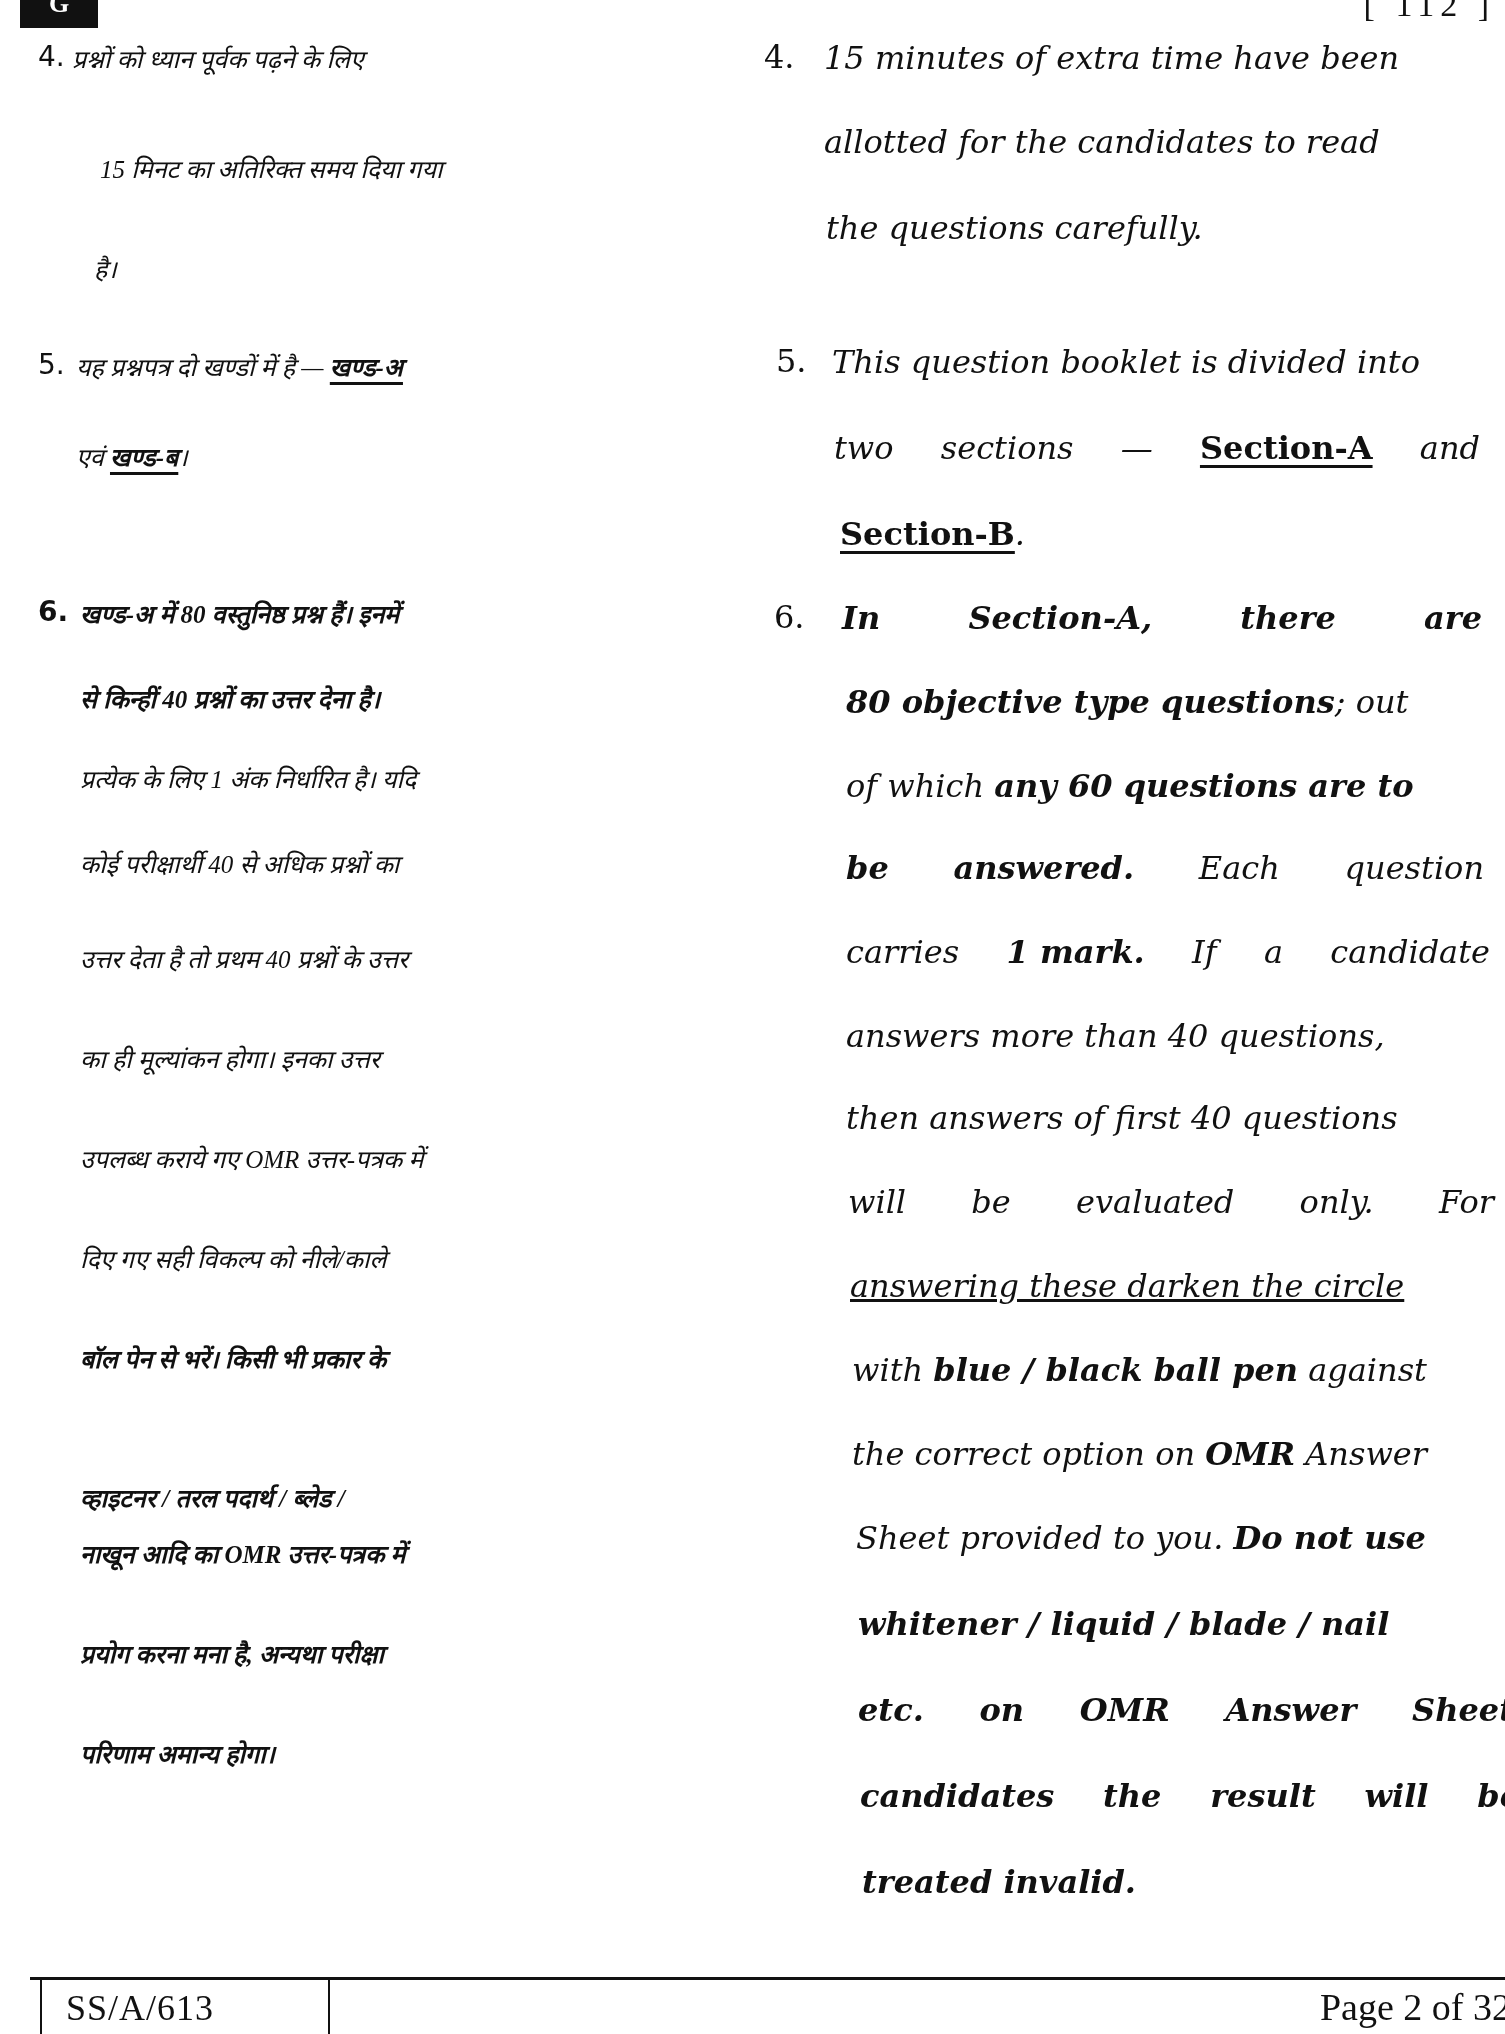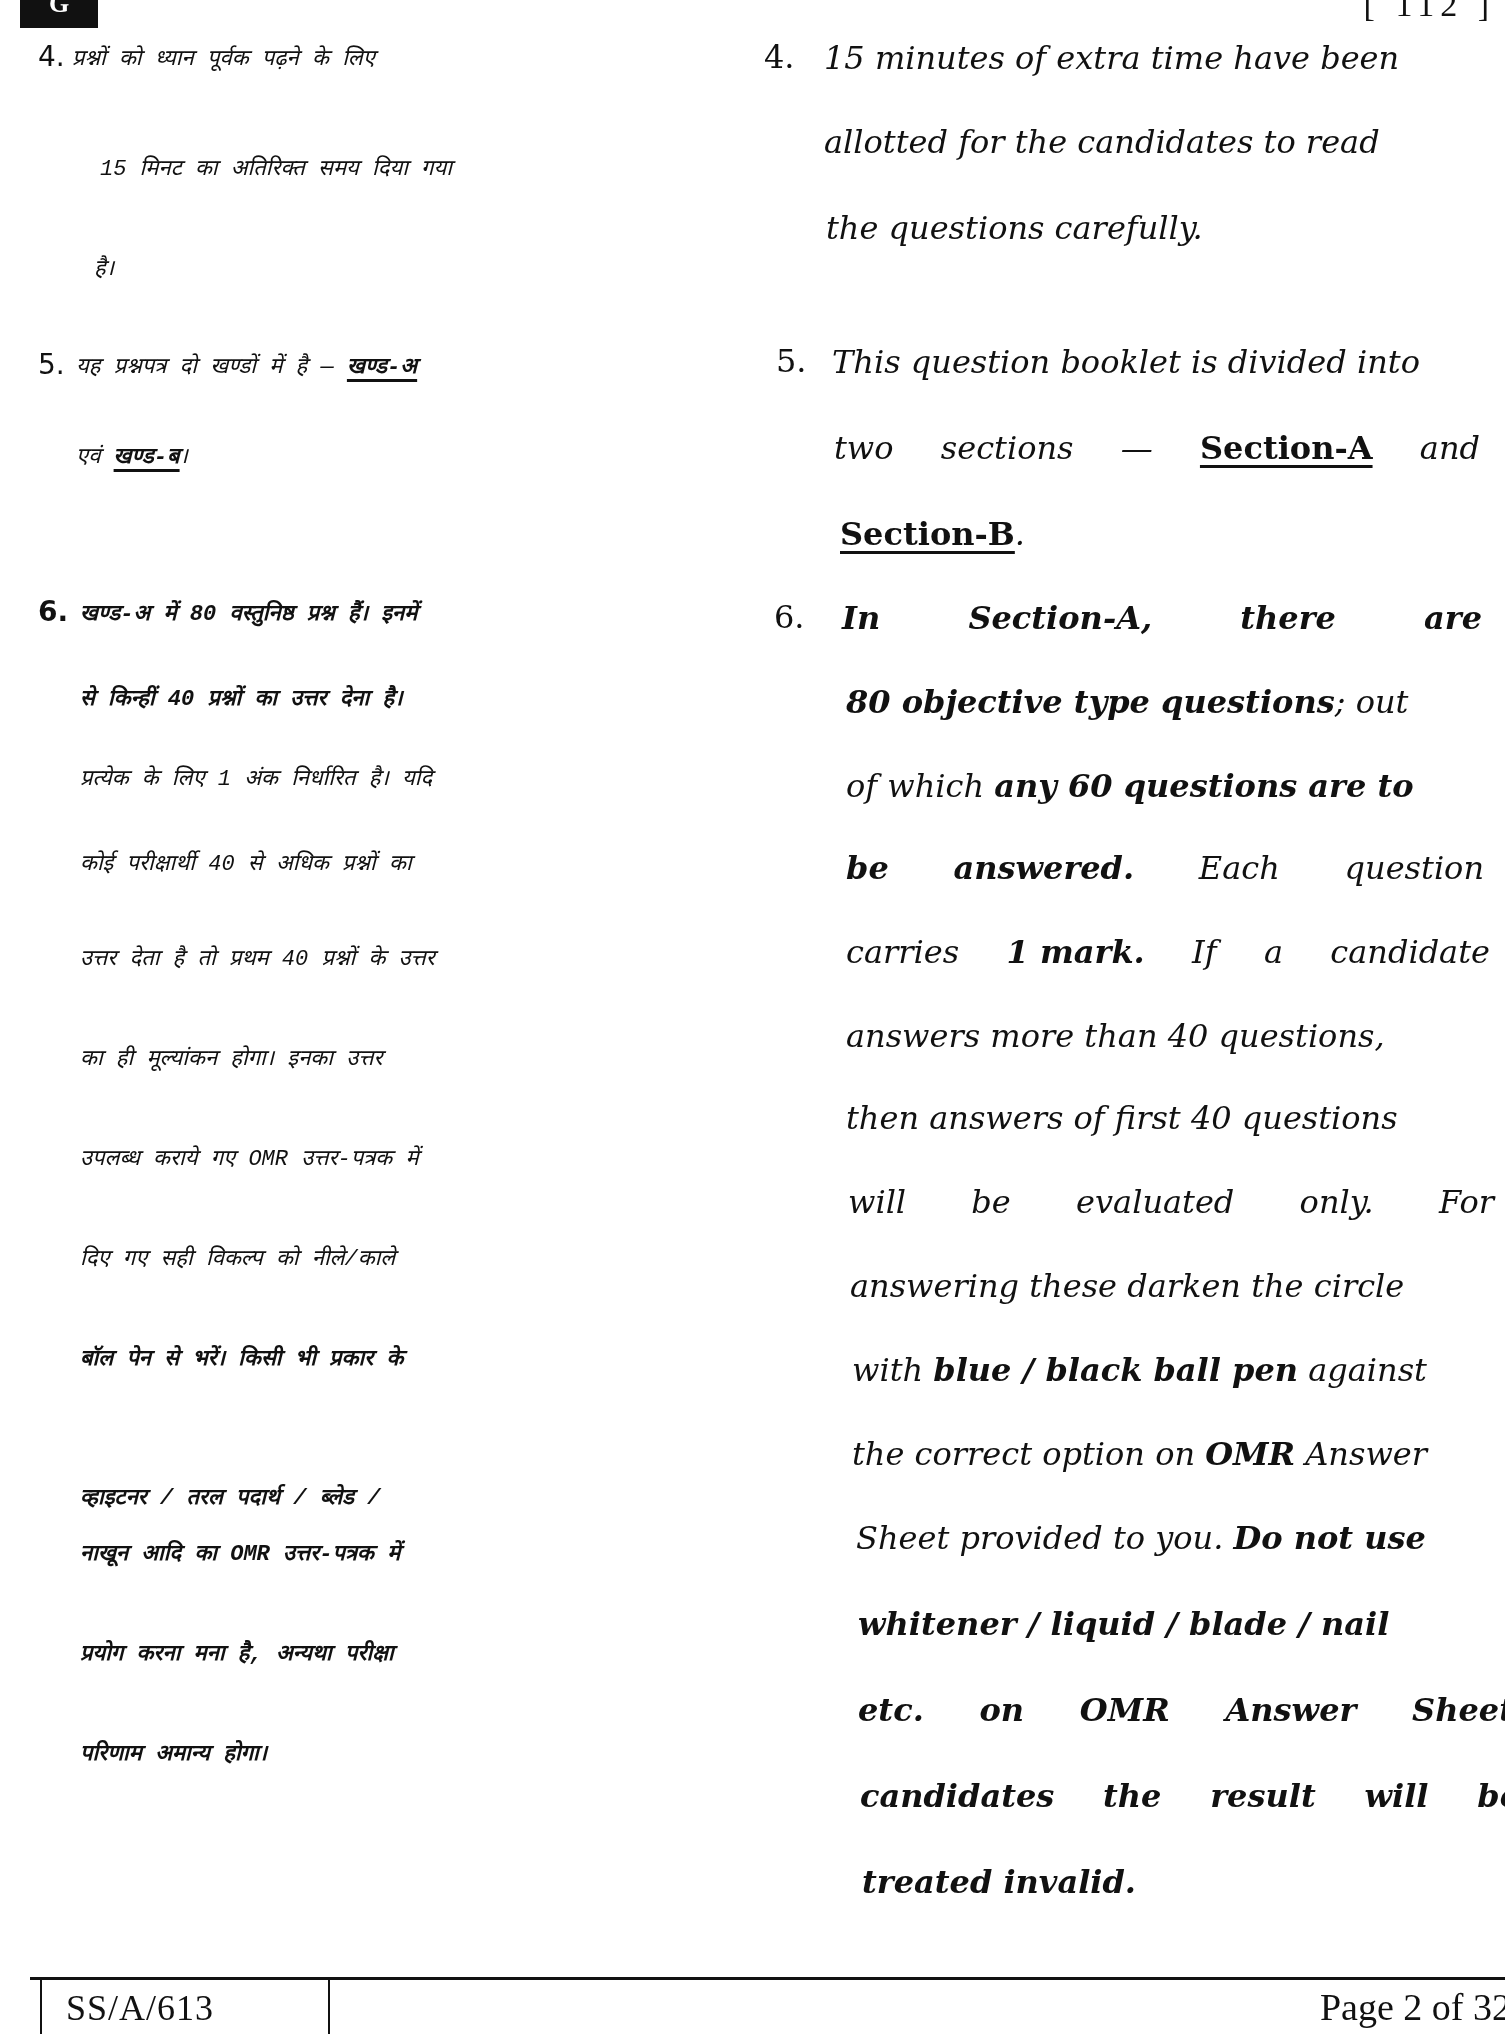--- a/index.html
+++ b/index.html
@@ -22,21 +22,21 @@
   .col-en { left: 760px; width: 745px; }
   .item { position: absolute; }
   .num {
     position: absolute; left: 0; font-size: 30px;
   }
   .hi .num { font-family: "DejaVu Sans", sans-serif; font-size: 28px; }
   .en .num { font-family: "DejaVu Serif", serif; font-size: 32px; }
   .line {
     position: absolute; white-space: nowrap; line-height: 40px;
   }
-  .hi .line { font-family: Liberation Mono, monospace; font-size: 22px; font-style: italic; align-items: flex-end; }
+  .hi .line { font-family: Liberation Serif, serif; font-size: 25px; font-style: italic; align-items: flex-end; }
   .en .line { font-family: "DejaVu Serif", serif; font-size: 32px; font-style: italic; }
   .just { display: flex; justify-content: space-between; }
   .b { font-weight: bold; }
   .u { text-decoration: underline; text-decoration-thickness: 3px; text-underline-offset: 6px; }
   .footer-rule {
     position: absolute; left: 30px; right: 0; top: 1977px; height: 3px; background: #111;
   }
   .footer-box {
     position: absolute; left: 40px; top: 1980px; width: 290px; height: 60px;
     border-left: 2px solid #111; border-right: 2px solid #111;
@@ -148,21 +148,21 @@
     </div>
     <div class="line" style="top:418px;left:86px;">answers more than 40 questions,</div>
     <div class="line" style="top:500px;left:86px;">then answers of first 40 questions</div>
     <div class="line just" style="top:584px;left:88px;width:646px;">
       <span>will</span>
       <span>be</span>
       <span>evaluated</span>
       <span>only.</span>
       <span>For</span>
     </div>
-    <div class="line" style="top:668px;left:90px;">answering these darken the circle</div>
+    <div class="line" style="top:668px;left:90px;text-decoration:underline;">answering these darken the circle</div>
     <div class="line" style="top:752px;left:92px;">
       <span>with </span><span class="b">blue / black ball pen</span><span> against</span>
     </div>
     <div class="line" style="top:836px;left:92px;">
       <span>the correct option on </span><span class="b">OMR</span><span> Answer</span>
     </div>
     <div class="line" style="top:920px;left:96px;">
       <span>Sheet provided to you.  </span><span class="b">Do not use</span>
     </div>
     <div class="line b" style="top:1006px;left:98px;">whitener / liquid / blade / nail</div>

